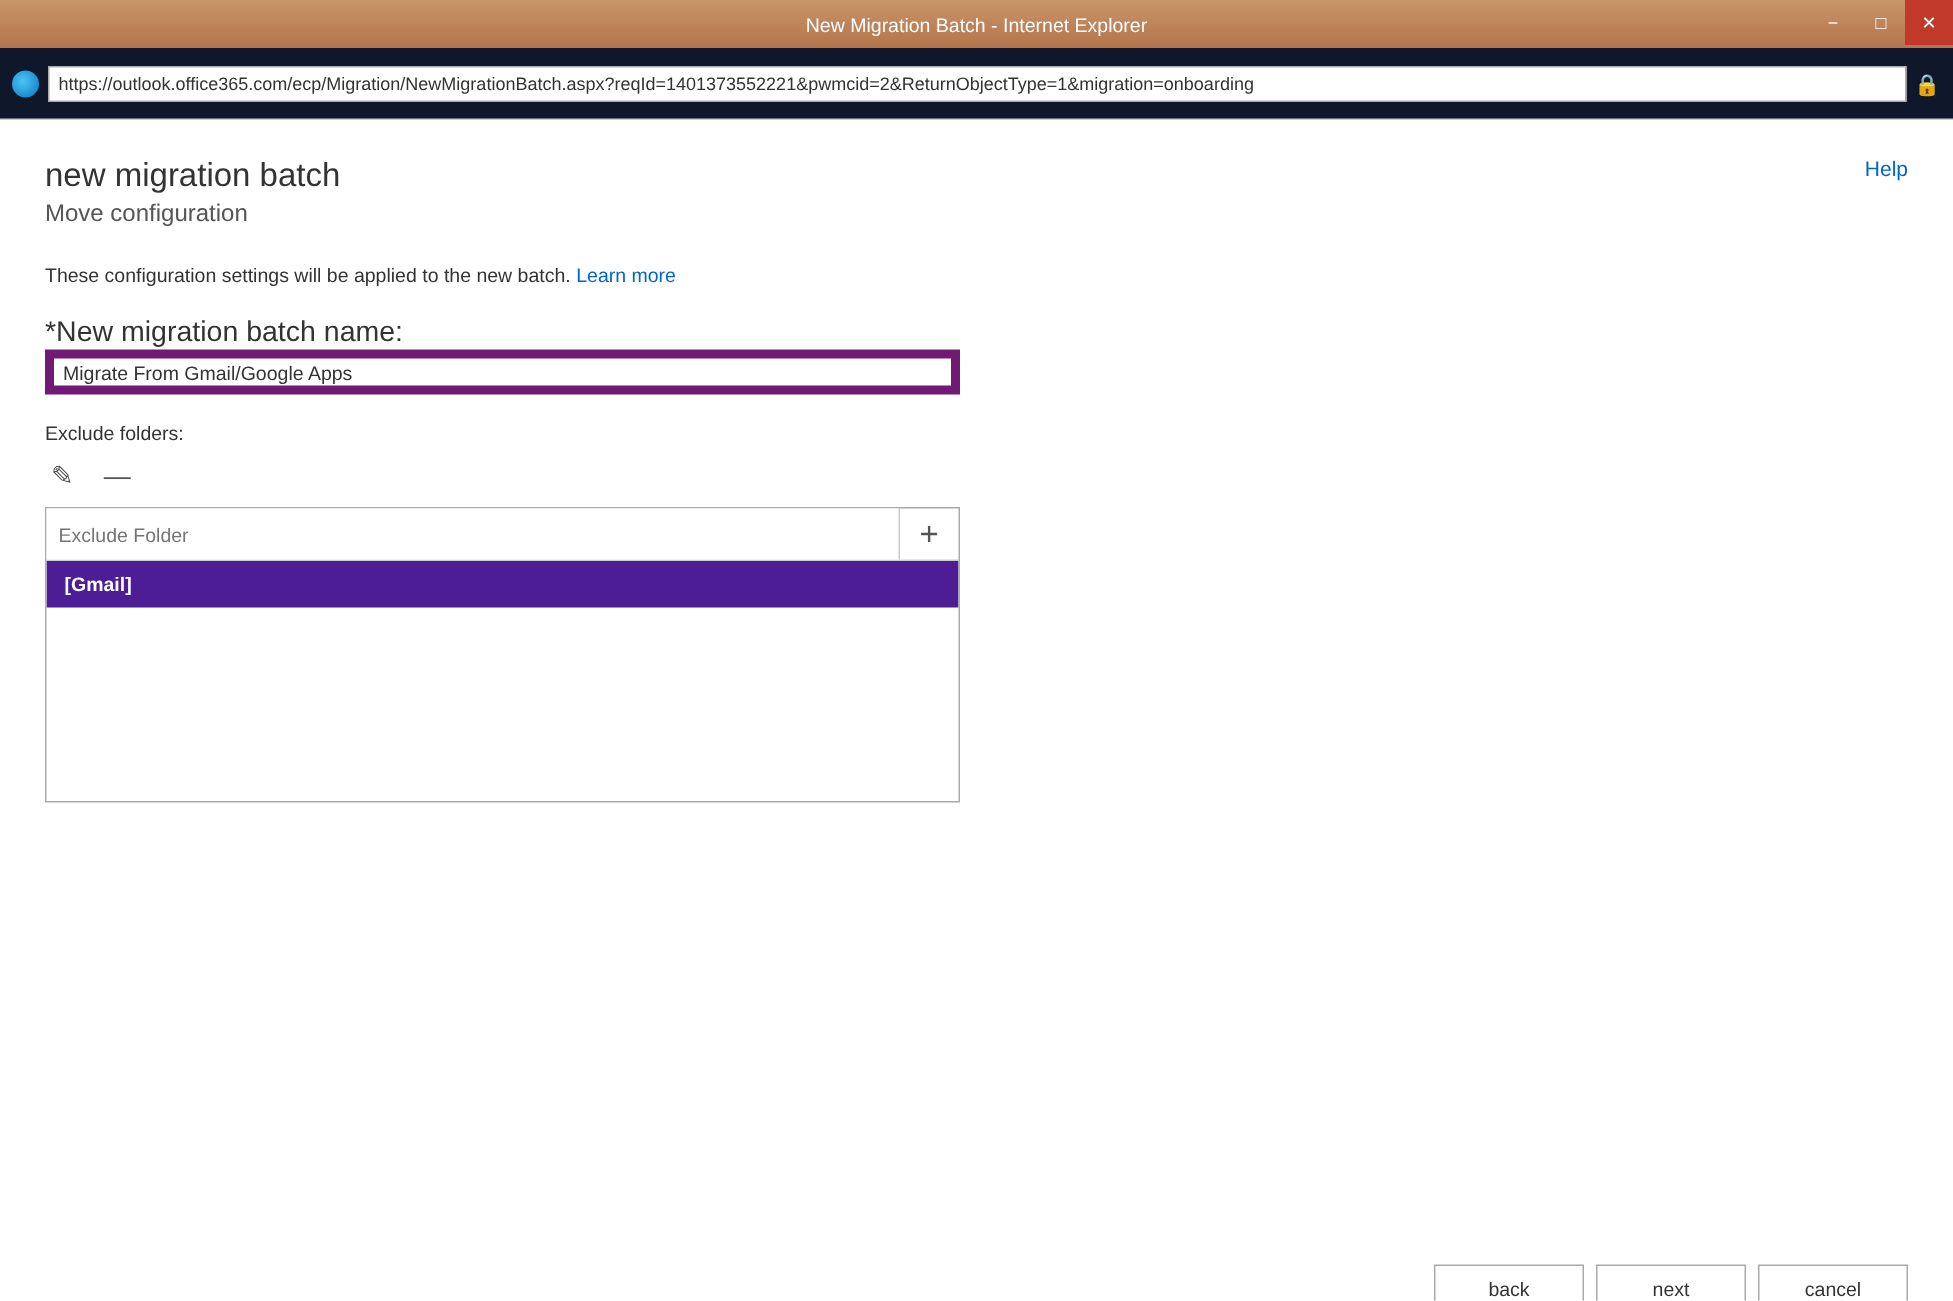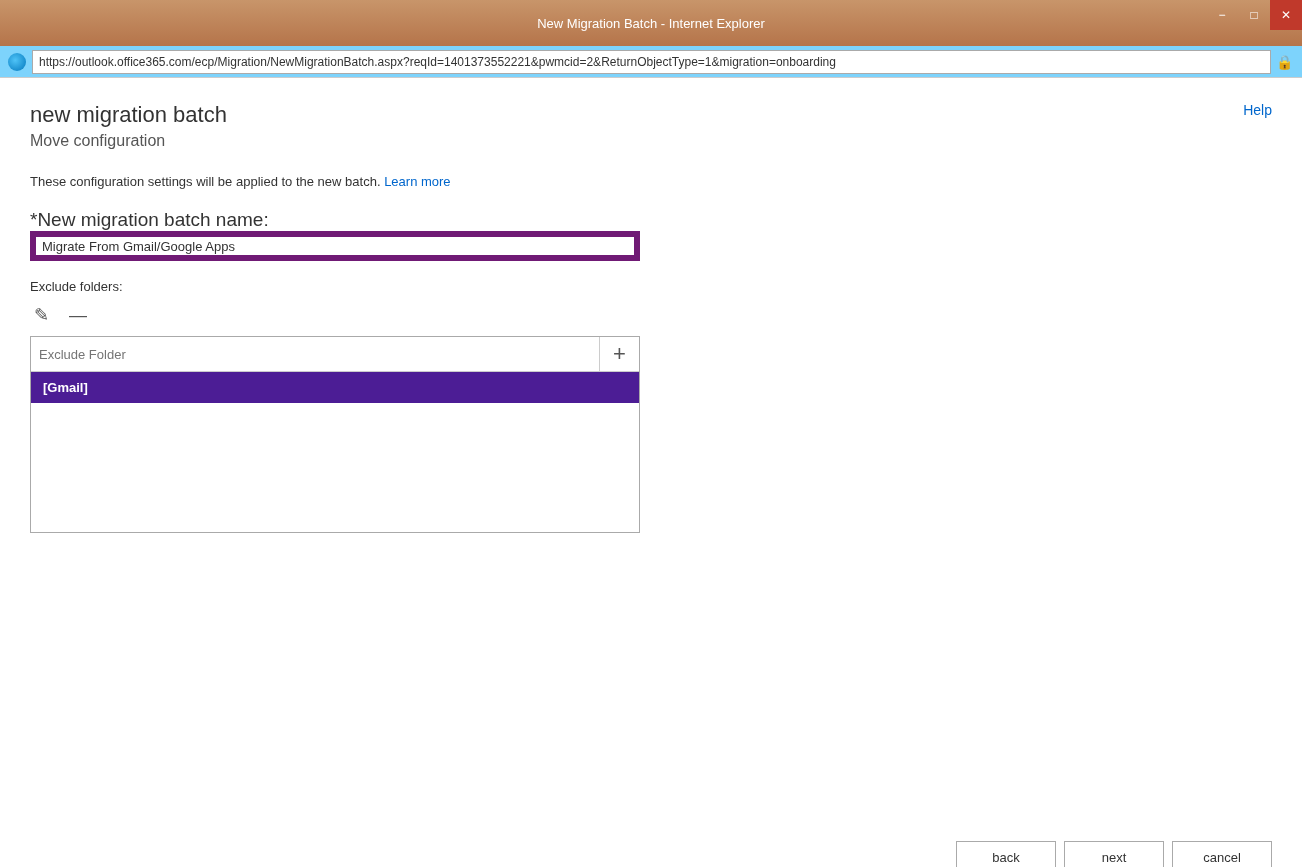--- a/index.html
+++ b/index.html
@@ -1,21 +1,21 @@
 <!DOCTYPE html>
 <html><head>
   <meta charset="utf-8">
   <style>
     * { box-sizing: border-box; margin: 0; padding: 0; }
     body { font-family: 'Segoe UI', Tahoma, Arial, sans-serif; font-size: 13px; color: #333; background: #fff; width: 1302px; height: 867px; overflow: hidden; }
 
     
     .title-bar {
       background: linear-gradient(to bottom, #c8956a, #b5744a);
-      height: 46px;
+      height: 32px;
       display: flex;
       align-items: center;
       justify-content: center;
       position: relative;
     }
     .title-bar-text {
       color: #fff;
       font-size: 13px;
       font-weight: normal;
     }
@@ -34,22 +34,22 @@
       color: #fff;
       font-size: 12px;
       cursor: pointer;
       border: none;
       background: transparent;
     }
     .title-btn.close { background: #c0392b; }
 
     
     .address-bar {
-      background: #7dd3fc;
-      height: 32px;
+      background: #0f172a;
+      height: 48px;
       display: flex;
       align-items: center;
       padding: 0 8px;
       border-bottom: 1px solid #ccc;
       gap: 6px;
     }
     .ie-icon {
       width: 18px;
       height: 18px;
       border-radius: 50%;

